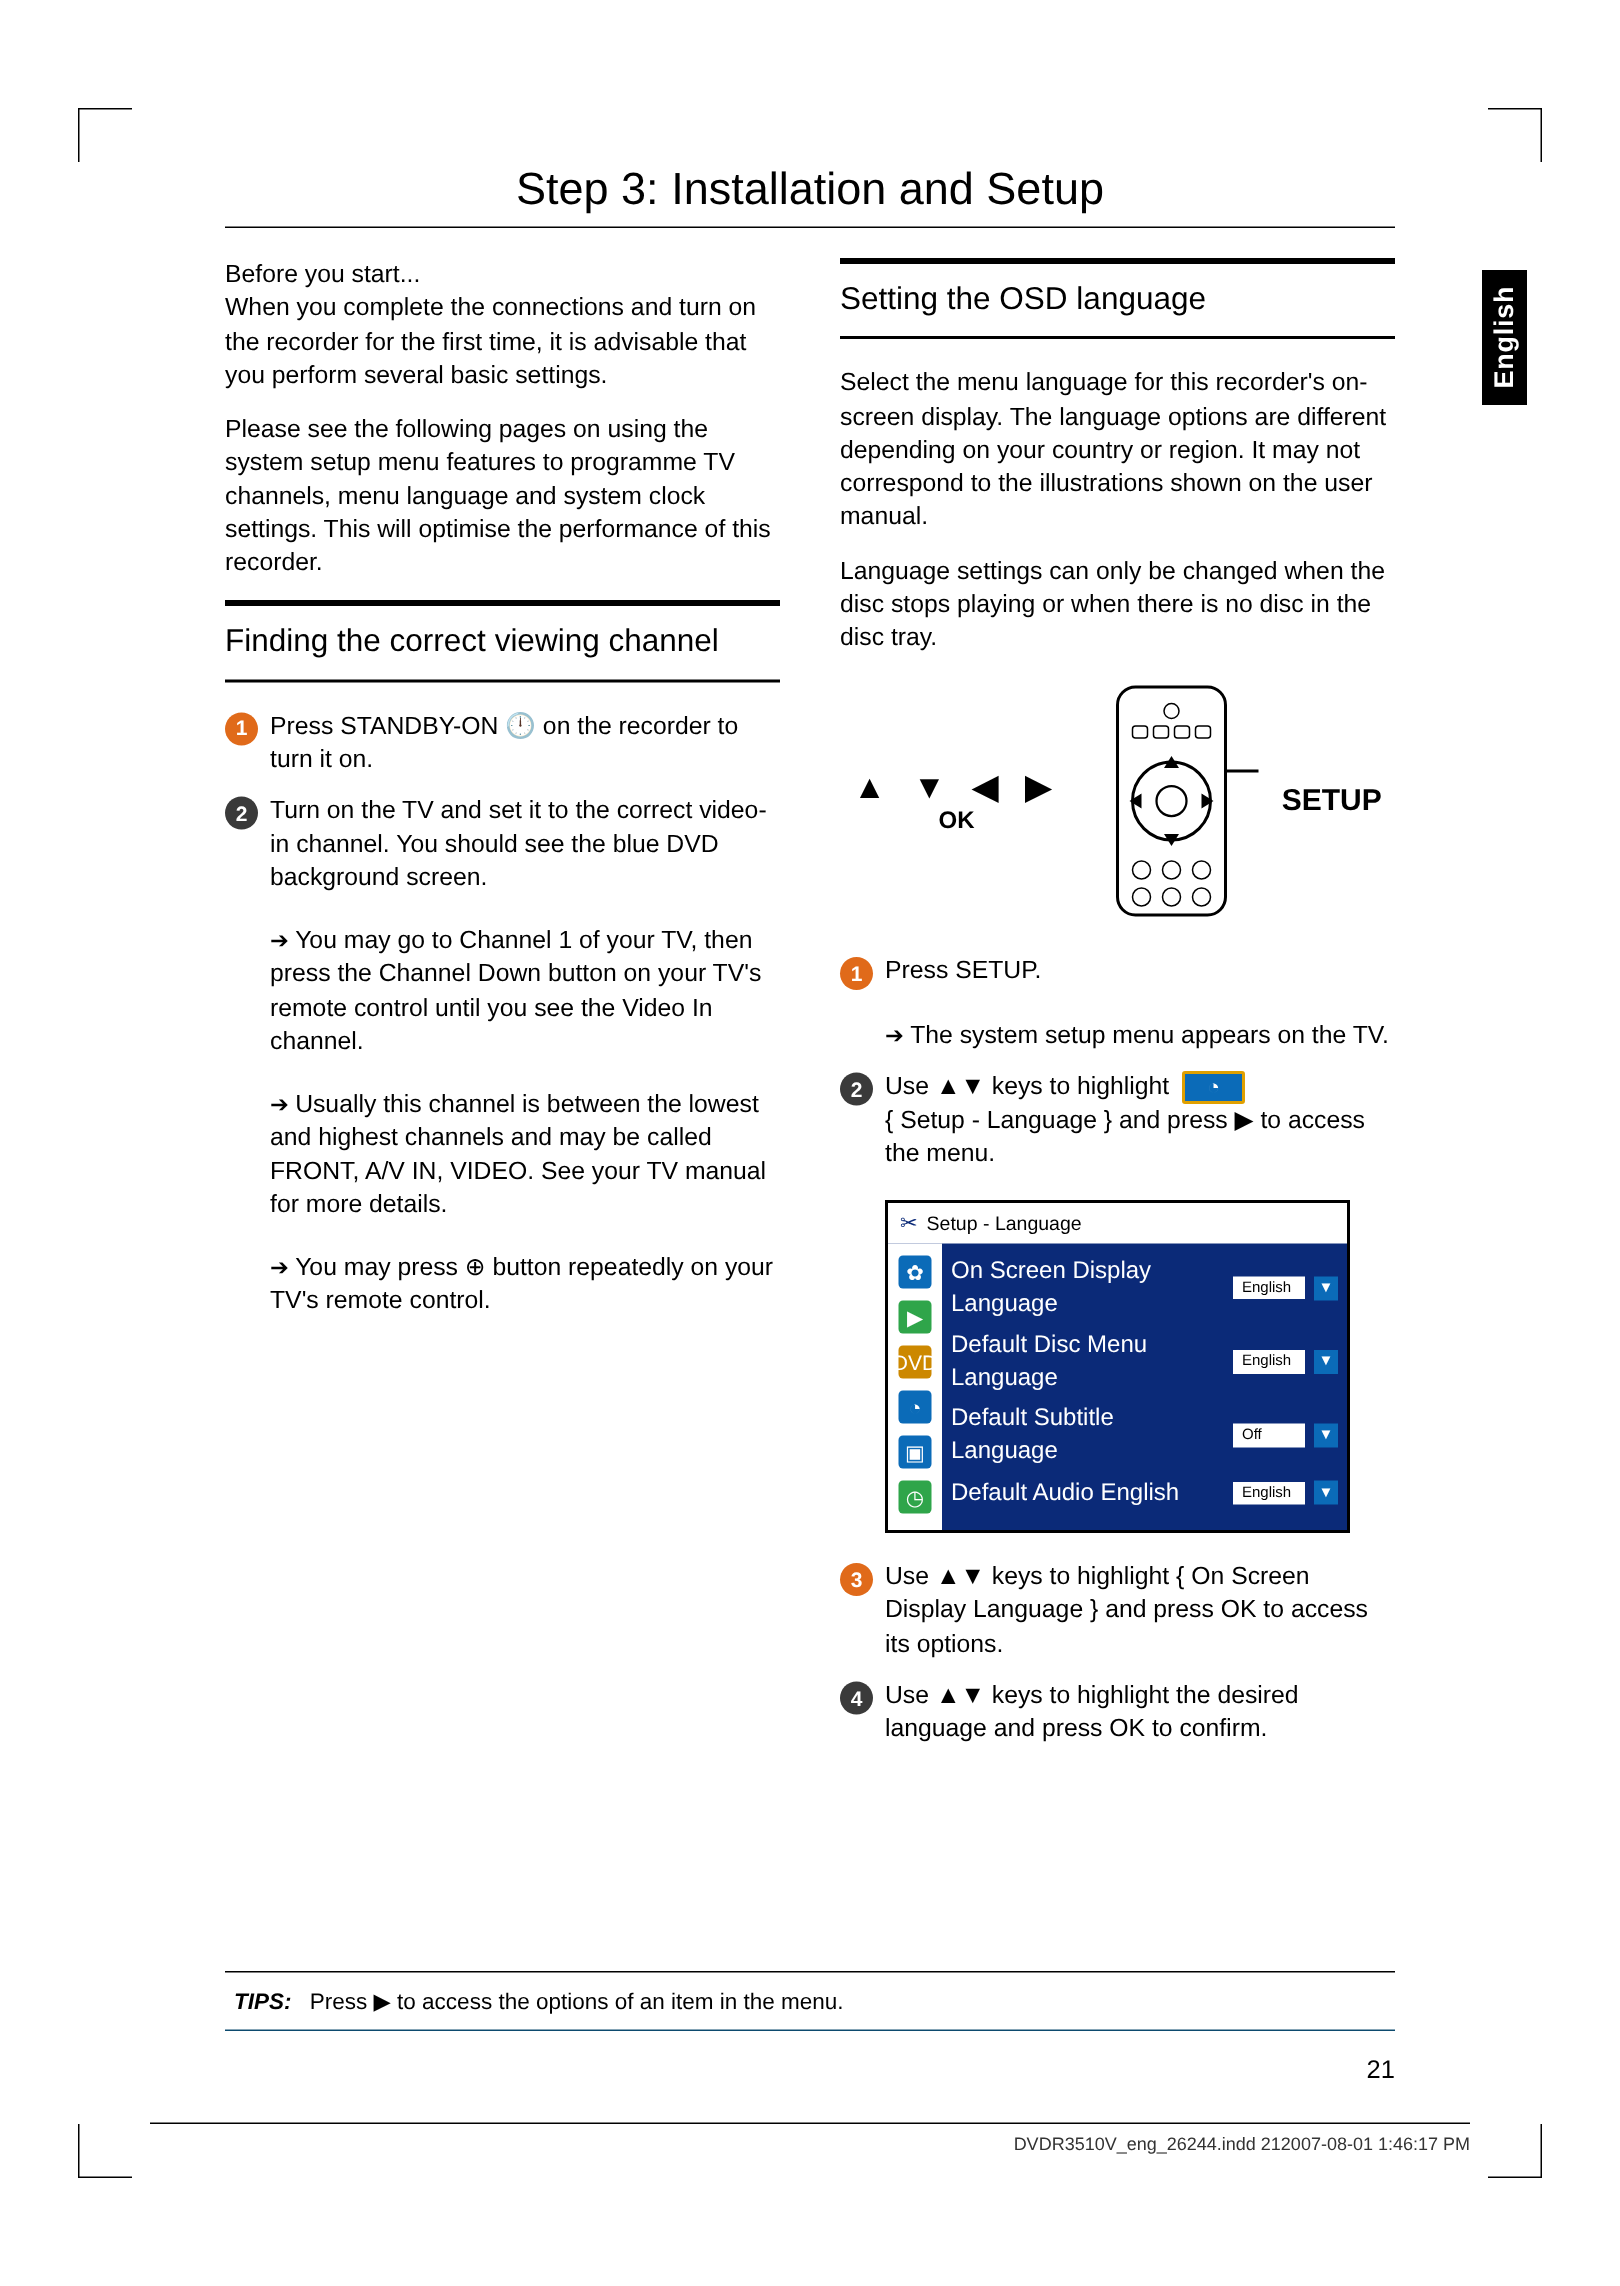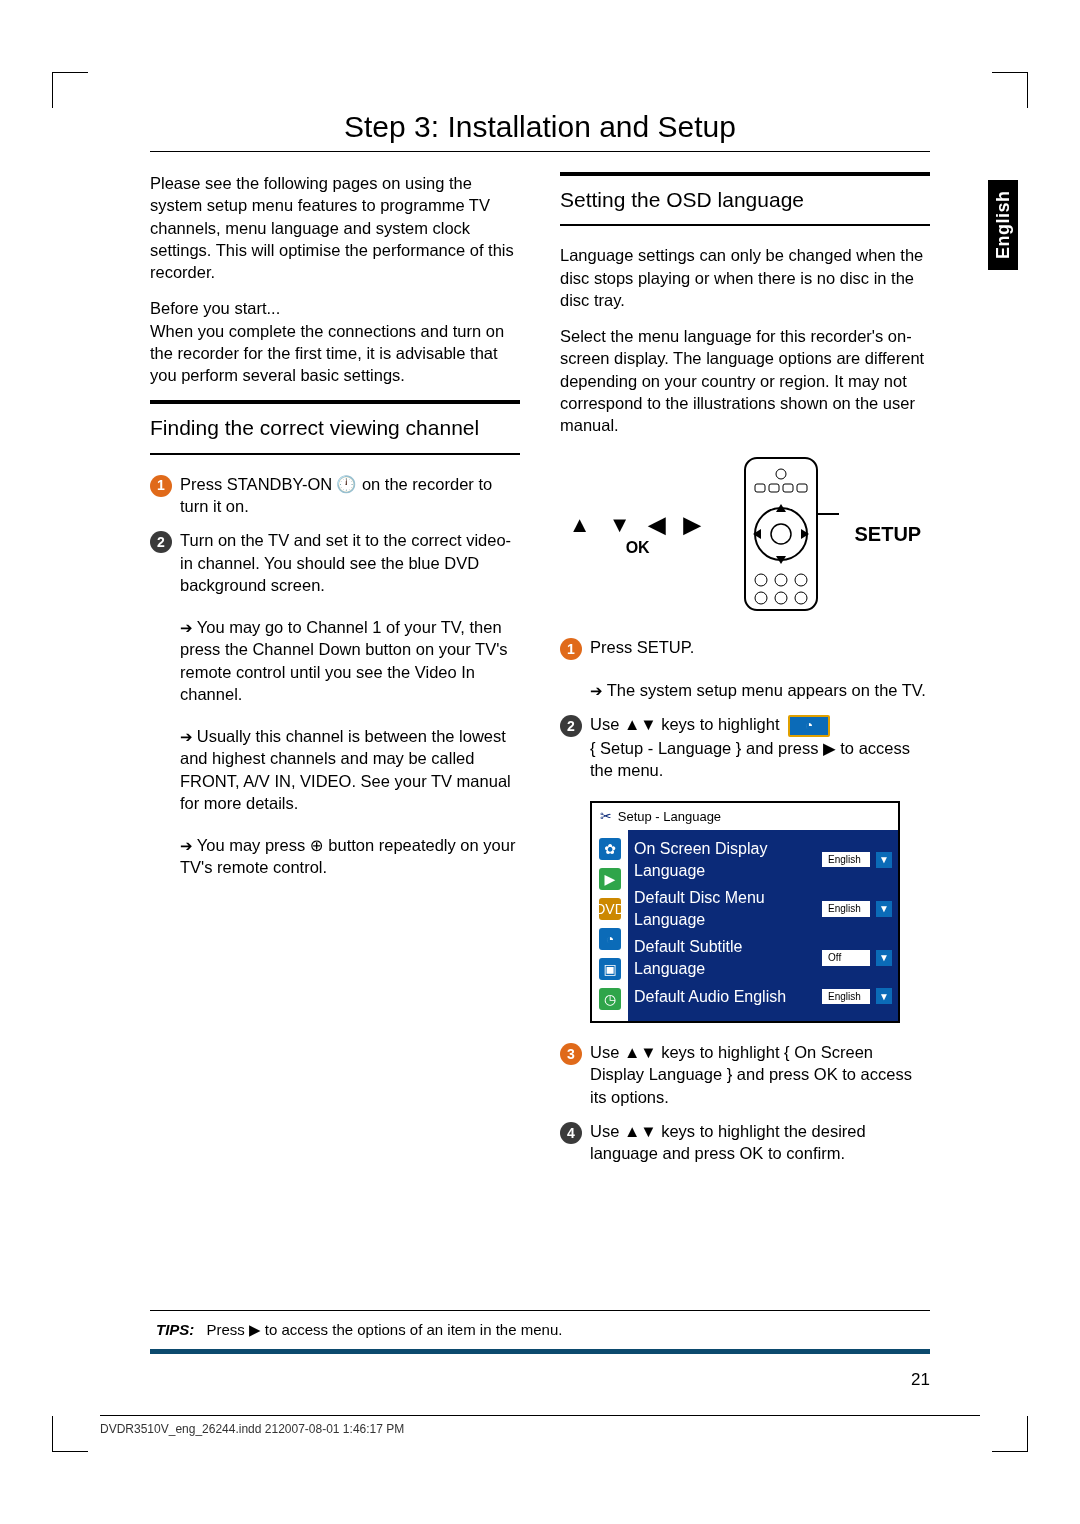--- a/index.html
+++ b/index.html
@@ -115,33 +115,33 @@
 
   .highlight-chip {
     display: inline-flex; align-items: center; justify-content: center;
     width: 42px; height: 22px; background: #0b6bb8; color: #fff;
     border: 2px solid #e0a000; border-radius: 2px; font-size: 14px;
     vertical-align: middle; margin-left: 4px;
   }
 
   .tips-box {
     position: absolute; left: 150px; right: 150px; bottom: 170px;
-    border-top: 1px solid #000; border-bottom: 5px solid #0c4a6e;
+    border-top: 1px solid #000; border-bottom: 1px solid #0c4a6e;
     padding: 10px 6px; font-size: 15px;
   }
   .tips-box .tips-label { font-style: italic; font-weight: bold; margin-right: 8px; }
   .tips-line2 { padding-left: 60px; }
 
   .page-num {
     position: absolute; right: 150px; bottom: 134px; font-size: 17px;
   }
   .footer {
     position: absolute; left: 100px; right: 100px; bottom: 88px;
     border-top: 1px solid #000; padding-top: 6px;
-    display: flex; justify-content: flex-start;
+    display: flex; justify-content: flex-end;
     font-size: 12px; color: #333;
   }
 
   .tri { font-family: Arial, sans-serif; }
 </style>
 </head>
 <body>
 
 <div class="page">
 
@@ -151,23 +151,23 @@
   <div class="crop-br"></div>
 
   <div class="lang-tab">English</div>
 
   <div class="content">
     <h1 class="title">Step 3: Installation and Setup</h1>
 
     <div class="columns">
 
       <div class="col">
-        <p>Please see the following pages on using the system setup menu features to programme TV channels, menu language and system clock settings. This will optimise the performance of this recorder.</p>
         <p style="white-space:pre-line;">Before you start...
 When you complete the connections and turn on the recorder for the ﬁrst time, it is advisable that you perform several basic settings.</p>
+        <p>Please see the following pages on using the system setup menu features to programme TV channels, menu language and system clock settings. This will optimise the performance of this recorder.</p>
 
         <div class="subhead-block">
           <div class="thick"></div>
           <div class="subhead">Finding the correct viewing channel</div>
           <div class="thin"></div>
         </div>
 
         <div class="step">
           <div class="step-num orange">1</div>
           <div class="step-body">Press STANDBY-ON 🕛 on the recorder to turn it on.</div>
@@ -184,22 +184,22 @@
         </div>
       </div>
 
       <div class="col">
         <div class="subhead-block" style="margin-top:0;">
           <div class="thick"></div>
           <div class="subhead">Setting the OSD language</div>
           <div class="thin"></div>
         </div>
 
+        <p>Select the menu language for this recorder's on-screen display. The language options are different depending on your country or region. It may not correspond to the illustrations shown on the user manual.</p>
         <p>Language settings can only be changed when the disc stops playing or when there is no disc in the disc tray.</p>
-        <p>Select the menu language for this recorder's on-screen display. The language options are different depending on your country or region. It may not correspond to the illustrations shown on the user manual.</p>
 
         <div class="remote-row">
           <div class="arrows-block">
             <div class="arrows-top tri">▲ ▼ ◀ ▶</div>
             <div class="ok-label">OK</div>
           </div>
           <svg class="remote-svg" viewBox="0 0 120 160">
             <rect x="24" y="4" width="72" height="152" rx="12" fill="none" stroke="#000" stroke-width="2"></rect>
             <circle cx="60" cy="80" r="26" fill="none" stroke="#000" stroke-width="2"></circle>
             <circle cx="60" cy="80" r="10" fill="none" stroke="#000" stroke-width="1.5"></circle>

